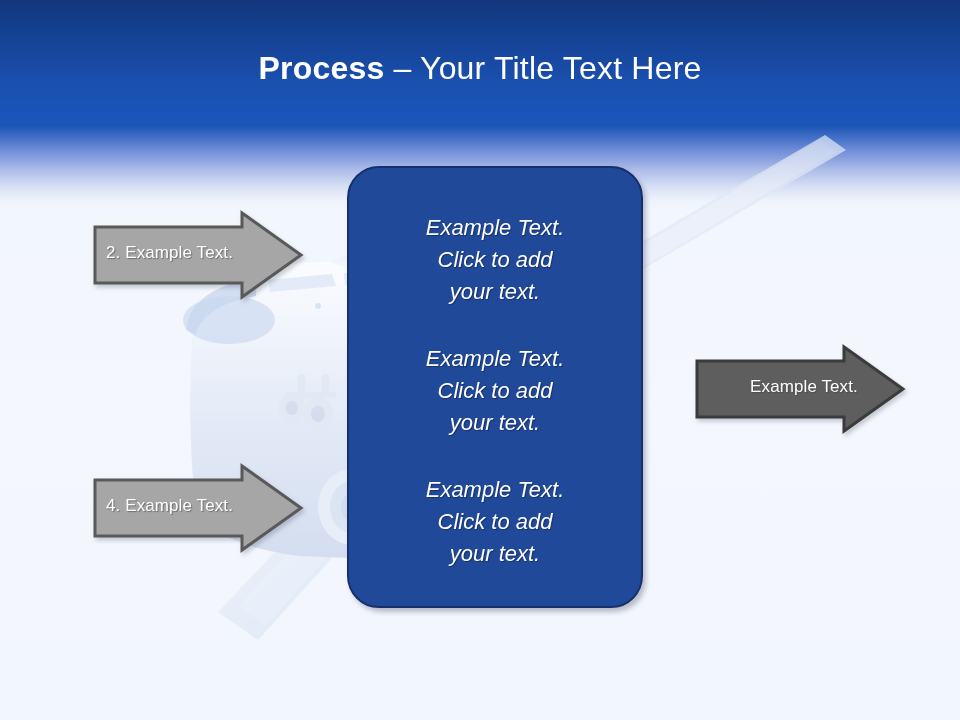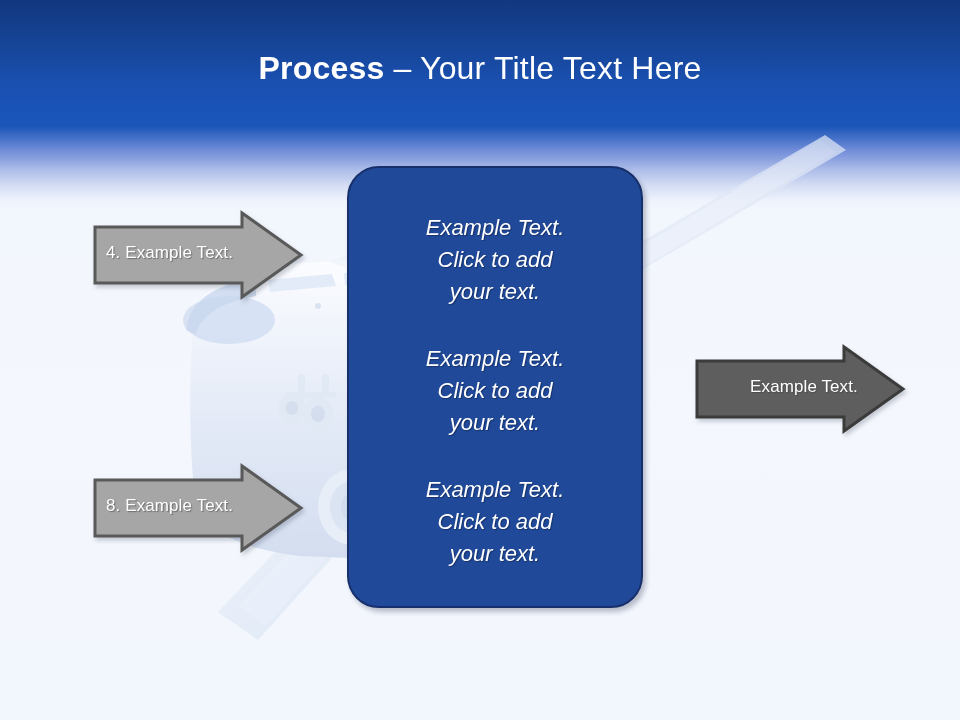--- a/index.html
+++ b/index.html
@@ -193,29 +193,29 @@
   </div>
 
   <div class="title">
     <span class="t-bold">Process</span><span class="t-reg"> – Your Title Text Here</span>
   </div>
 
   <div class="arrow" id="arrow-1">
     <svg width="212" height="90" viewBox="0 0 212 90">
       <path d="M3,17 L150,17 L150,3 L209,45 L150,87 L150,73 L3,73 Z" fill="#a6a6a6" stroke="#595959" stroke-width="3" stroke-linejoin="miter" style="filter: drop-shadow(2px 3px 2px rgba(80,90,110,0.30));"></path>
     </svg>
-    <div class="arrow-label">4. Example Text.</div>
+    <div class="arrow-label">2. Example Text.</div>
   </div>
 
 
   <div class="arrow" id="arrow-3">
     <svg width="212" height="90" viewBox="0 0 212 90">
       <path d="M3,17 L150,17 L150,3 L209,45 L150,87 L150,73 L3,73 Z" fill="#a6a6a6" stroke="#595959" stroke-width="3" stroke-linejoin="miter" style="filter: drop-shadow(2px 3px 2px rgba(80,90,110,0.30));"></path>
     </svg>
-    <div class="arrow-label">8. Example Text.</div>
+    <div class="arrow-label">4. Example Text.</div>
   </div>
 
   <div class="center-box">
     <div class="cb-para">Example Text.
 Click  to add
 your text.</div>
     <div class="cb-para">Example Text.
 Click  to add
 your text.</div>
     <div class="cb-para">Example Text.

